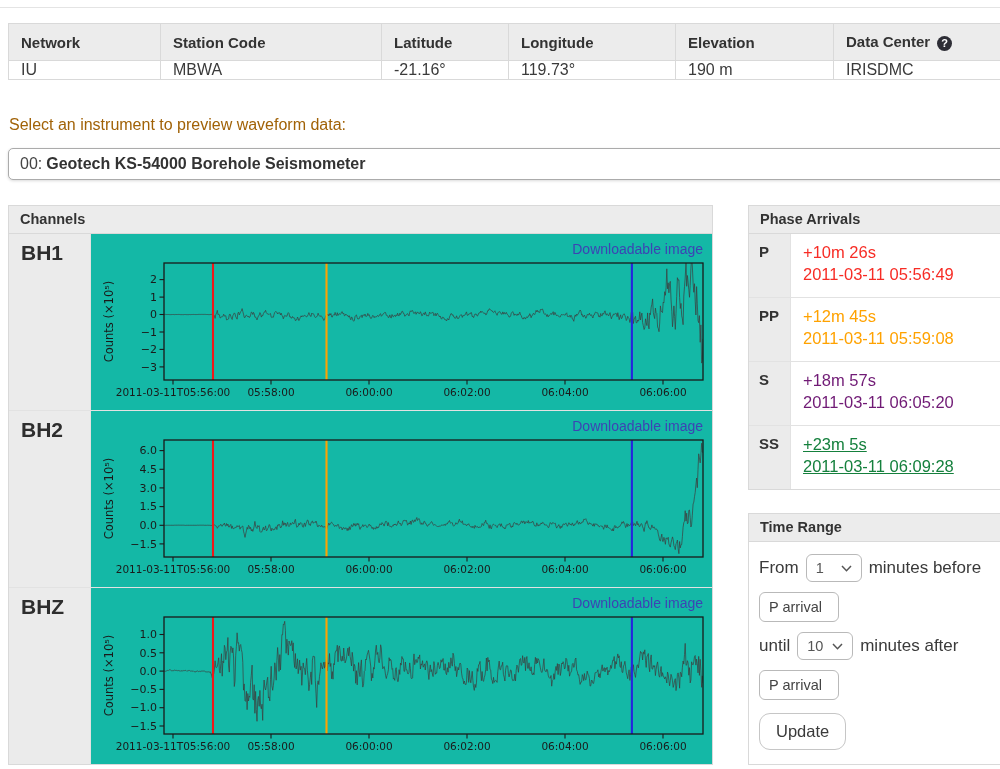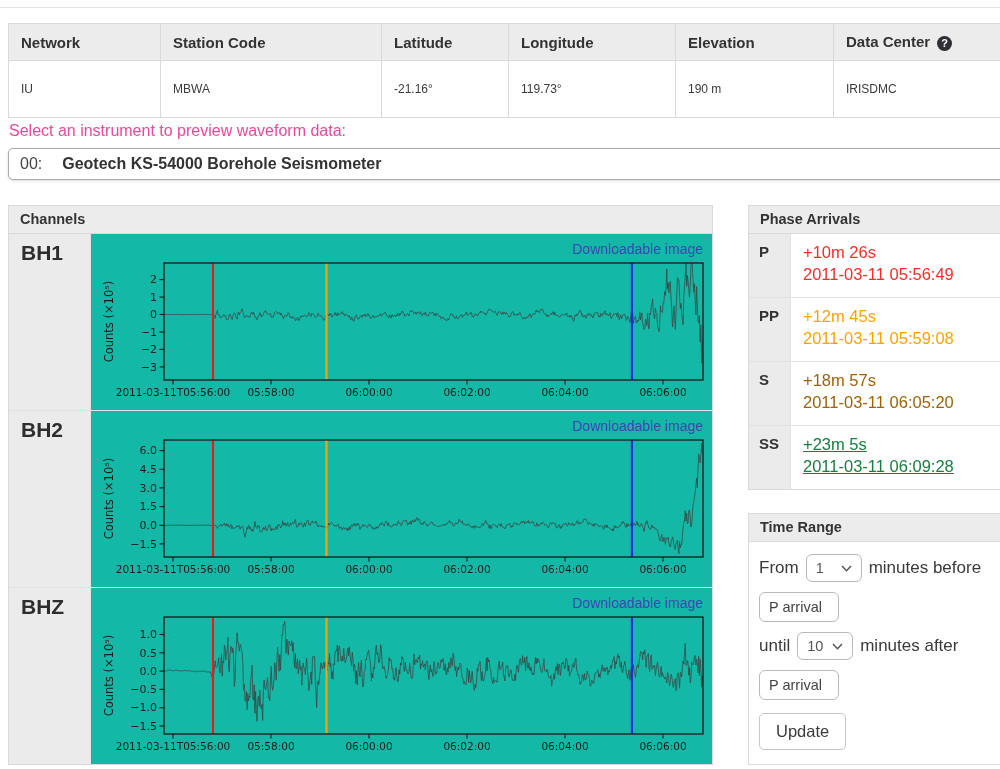--- a/index.html
+++ b/index.html
@@ -6,30 +6,30 @@
   body{
     position:relative;width:1000px;height:769px;overflow:hidden;
     background:#fff;color:#3a3a3a;
     font-family:"Liberation Sans",sans-serif;
   }
   .top-rule{position:absolute;top:7px;left:0;width:1000px;border-top:1px solid #e4e4e4}
 
   
   .station-table{position:absolute;left:8px;top:23px;border-collapse:collapse;table-layout:fixed;width:1105px;background:#fff}
   .station-table th{background:#ececec;font-size:15px;font-weight:bold;text-align:left;padding:9px 12px;border:1px solid #d9d9d9;color:#333}
-  .station-table td{font-size:12px;padding:21px 12px;border:1px solid #d9d9d9;color:#3a3a3a;background:#fff}
+  .station-table td{font-size:16px;padding:0 12px;border:1px solid #d9d9d9;color:#3a3a3a;background:#fff}
   .qicon{display:inline-block;width:15px;height:15px;border-radius:50%;background:#2e2e36;color:#fff;
          font-size:11px;line-height:15px;text-align:center;margin-left:7px;font-weight:bold;cursor:pointer}
 
   
-  .instrument-label{position:absolute;left:9px;top:122px;font-size:16px;color:#ec4899}
+  .instrument-label{position:absolute;left:9px;top:116px;font-size:16px;color:#a16207}
   .instrument-select{position:absolute;left:8px;top:148px;width:1040px;height:32px;box-sizing:border-box;
     border:1px solid #ababab;border-radius:5px;background:#fff;box-shadow:0 1px 3px rgba(0,0,0,.15);
     line-height:30px;padding-left:11px;font-size:16px;cursor:pointer;color:#444}
-  .instrument-select .iname{font-weight:bold;color:#333;margin-left:20px}
+  .instrument-select .iname{font-weight:bold;color:#333;margin-left:4px}
 
   
   .panel{position:absolute;border:1px solid #d9d9d9;background:#fff;box-sizing:border-box}
   .panel-header{background:#ececec;border-bottom:1px solid #d9d9d9;font-weight:bold;font-size:14.5px;
     padding:6px 11px;color:#333;height:15px;line-height:15px}
 
   
   #channels-panel{left:8px;top:205px;width:705px;height:560px}
   .channel-row{display:flex;height:176px;border-bottom:1px solid #e2e2e2}
   .channel-row:last-child{border-bottom:none}
@@ -49,21 +49,21 @@
 
   
   #time-panel{left:748px;top:513px;width:270px}
   .time-body{padding:2px 10px 14px 10px;font-size:17px;color:#3a3a3a}
   .tr-row{margin-top:10px;display:flex;align-items:center;gap:7px;white-space:nowrap}
   .fselect{display:inline-flex;align-items:center;justify-content:space-between;gap:8px;
     border:1px solid #b9b9b9;border-radius:6px;height:28px;padding:0 9px;background:#fff;
     font-size:14.5px;color:#555;cursor:pointer;box-sizing:border-box}
   .fselect.small{width:56px}
   .fselect.phase{width:80px;height:30px;color:#444}
-  .update-btn{margin-top:13px;border:1px solid #c6c6c6;border-radius:5px;background:#fff;
+  .update-btn{margin-top:13px;border:1px solid #c6c6c6;border-radius:11px;background:#fff;
     padding:8px 16px;font-size:16.5px;color:#3a3a3a;cursor:pointer;font-family:inherit}
 </style>
 </head>
 <body>
 
 <div class="top-rule"></div>
 
 <table class="station-table">
   <colgroup>
     <col style="width:152px">
@@ -246,21 +246,21 @@
   </div>
   <div class="phase-row">
     <div class="phase-cell-label">PP</div>
     <div class="phase-cell-values" style="color: rgb(255, 162, 0);">
       <div>+12m 45s</div>
       <div>2011-03-11 05:59:08</div>
     </div>
   </div>
   <div class="phase-row">
     <div class="phase-cell-label">S</div>
-    <div class="phase-cell-values" style="color: #a16207;">
+    <div class="phase-cell-values" style="color: #701a75;">
       <div>+18m 57s</div>
       <div>2011-03-11 06:05:20</div>
     </div>
   </div>
   <div class="phase-row">
     <div class="phase-cell-label">SS</div>
     <div class="phase-cell-values" style="color: #15803d; text-decoration: underline;">
       <div>+23m 5s</div>
       <div>2011-03-11 06:09:28</div>
     </div>

